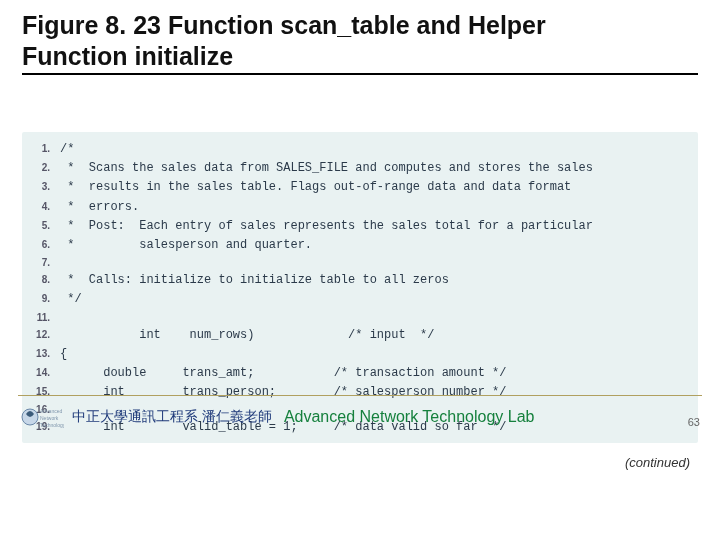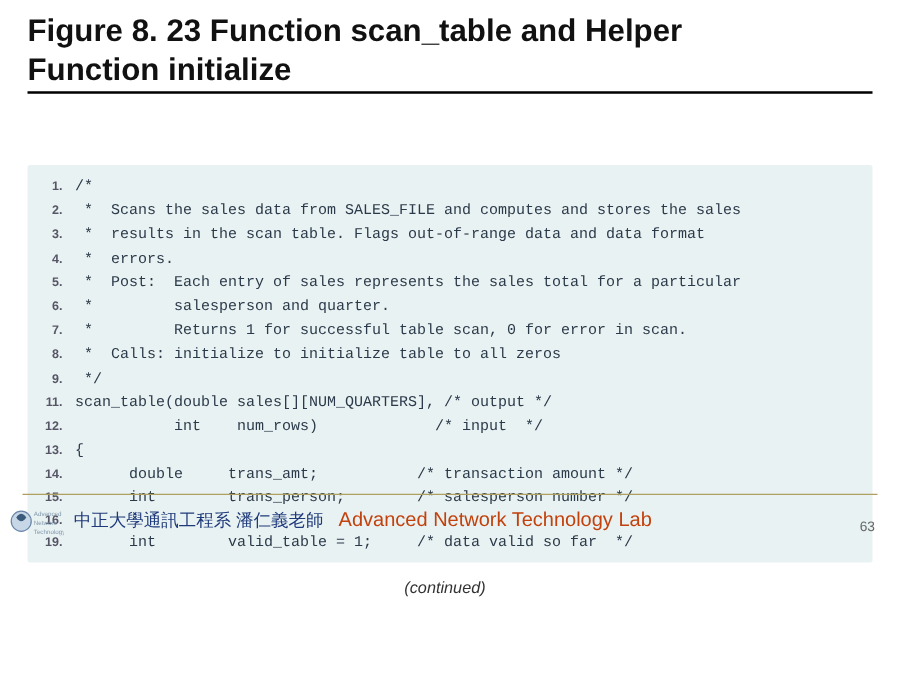--- a/index.html
+++ b/index.html
@@ -5,28 +5,28 @@
   * { margin: 0; padding: 0; box-sizing: border-box; }
   html, body { width: 720px; height: 540px; background: #fff; overflow: hidden; font-family: Arial, sans-serif; }
   .slide { position: relative; width: 720px; height: 452px; }
   .title { position: absolute; top: 10px; left: 22px; right: 22px; font-size: 25px; font-weight: 700; color: #111; line-height: 1.25; }
   .title .underline { border-bottom: 2px solid #000; display: inline-block; width: 100%; }
   .content { position: absolute; top: 132px; left: 22px; right: 22px; }
   .codebox { background: #e9f2f2; border-radius: 2px; padding: 8px 8px 6px 6px; }
   .code-row { display: flex; align-items: baseline; }
   .lineno { width: 32px; text-align: right; font-family: Verdana, Arial, sans-serif; font-size: 10px; font-weight: 700; color: #556; padding-right: 10px; line-height: 1.6; flex-shrink: 0; }
   .code { font-family: "Courier New", Courier, monospace; font-size: 12px; color: #2b3a4a; white-space: pre; line-height: 1.6; }
-  .continued { text-align: center; font-style: italic; color: #333; font-size: 13px; padding: 12px 8px 0 0; }
+  .continued { text-align: right; font-style: italic; color: #333; font-size: 13px; padding: 12px 8px 0 0; }
   .footer { position: absolute; bottom: 20px; left: 0; right: 0; }
   .footline { border-top: 1px solid #b0a060; margin: 0 18px 6px 18px; }
-  .foot-row { display: flex; align-items: center; padding: 0 7px; }
+  .foot-row { display: flex; align-items: center; padding: 0 20px; }
   .logo { width: 44px; height: 30px; margin-right: 8px; position: relative; }
   .logo svg { width: 44px; height: 30px; }
   .foot-text-cn { font-size: 14px; color: #1f3a7a; font-family: "PingFang TC","Microsoft JhengHei",Arial,sans-serif; }
-  .foot-text-en { font-size: 16px; color: #c2410c; font-weight: 400; margin-left: 12px; }
+  .foot-text-en { font-size: 16px; color: #15803d; font-weight: 400; margin-left: 12px; }
   .pagenum { position: absolute; right: 20px; bottom: 4px; font-size: 11px; color: #666; }
 </style>
 </head>
 <body>
 
 <div class="slide">
 
   <div class="title">
     <span class="underline">
       <span><b>Figure 8. 23</b></span><span>  Function scan_table and Helper</span><br>
@@ -39,49 +39,47 @@
         <div class="code-row">
           <div class="lineno">1.</div>
           <div class="code">/*</div>
         </div>
         <div class="code-row">
           <div class="lineno">2.</div>
           <div class="code"> *  Scans the sales data from SALES_FILE and computes and stores the sales</div>
         </div>
         <div class="code-row">
           <div class="lineno">3.</div>
-          <div class="code"> *  results in the scan table. Flags out-of-range data and data format</div>
+          <div class="code"> *  results in the sales table. Flags out-of-range data and data format</div>
         </div>
         <div class="code-row">
           <div class="lineno">4.</div>
           <div class="code"> *  errors.</div>
         </div>
         <div class="code-row">
           <div class="lineno">5.</div>
           <div class="code"> *  Post:  Each entry of sales represents the sales total for a particular</div>
         </div>
         <div class="code-row">
           <div class="lineno">6.</div>
           <div class="code"> *         salesperson and quarter.</div>
         </div>
         <div class="code-row">
           <div class="lineno">7.</div>
-          <div class="code"> *         Returns 1 for successful table scan, 0 for error in scan.</div>
         </div>
         <div class="code-row">
           <div class="lineno">8.</div>
           <div class="code"> *  Calls: initialize to initialize table to all zeros</div>
         </div>
         <div class="code-row">
           <div class="lineno">9.</div>
           <div class="code"> */</div>
         </div>
         <div class="code-row">
           <div class="lineno">11.</div>
-          <div class="code">scan_table(double sales[][NUM_QUARTERS], /* output */</div>
         </div>
         <div class="code-row">
           <div class="lineno">12.</div>
           <div class="code">           int    num_rows)             /* input  */</div>
         </div>
         <div class="code-row">
           <div class="lineno">13.</div>
           <div class="code">{</div>
         </div>
         <div class="code-row">

